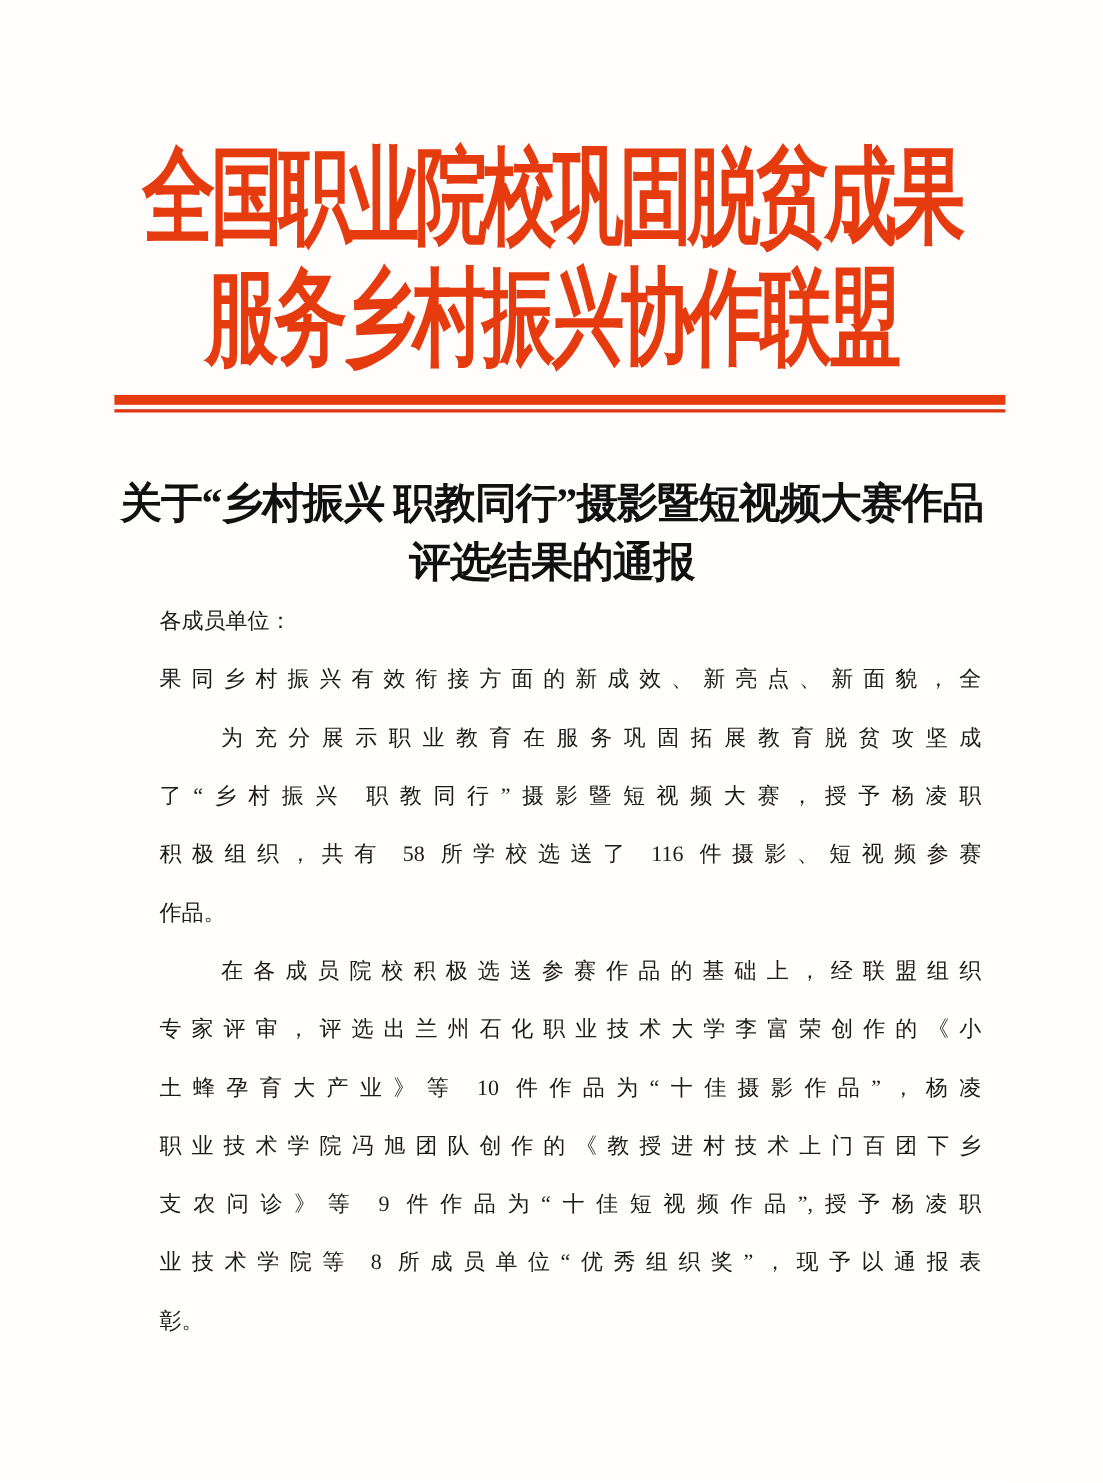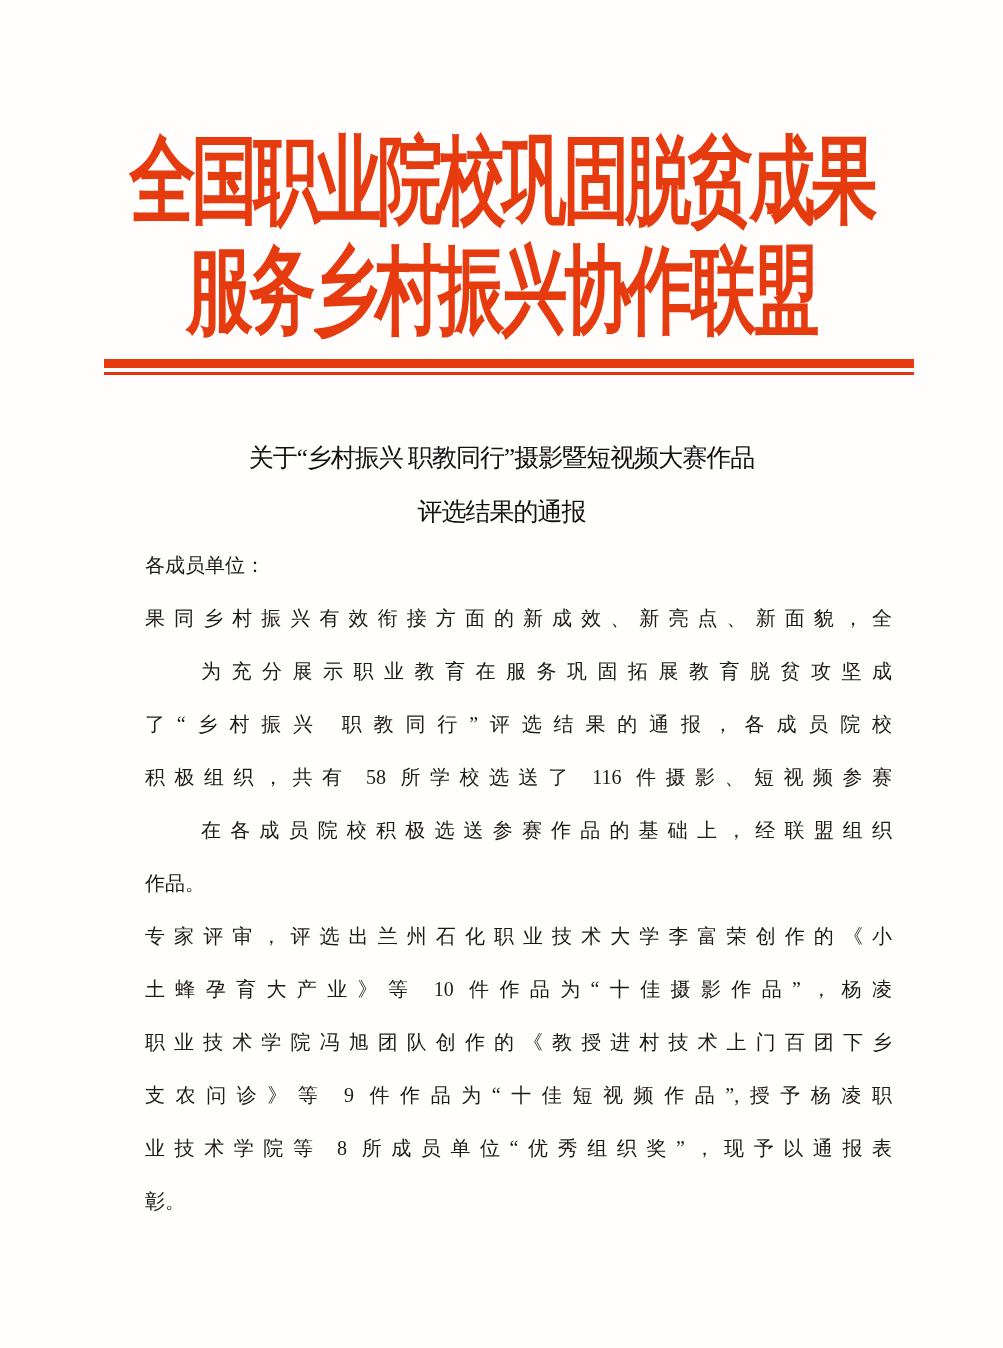--- a/index.html
+++ b/index.html
@@ -48,22 +48,22 @@
     background: #e03413;
   }
 
   
   .title-line {
     position: absolute;
     left: 0;
     right: 0;
     text-align: center;
     color: #111111;
-    font-weight: normal;
-    font-size: 25px;
+    font-weight: bold;
+    font-size: 38px;
     letter-spacing: -1px;
     line-height: 40px;
     white-space: nowrap;
   }
   .t1 { top: 438px; }
   .t2 { top: 492px; text-align: center; }
 
   
   .doc-body {
     position: absolute;
@@ -97,24 +97,24 @@
   <div class="rule-thick"></div>
   <div class="rule-thin"></div>
 
   <div class="title-line t1">关于“乡村振兴 职教同行”摄影暨短视频大赛作品</div>
   <div class="title-line t2">评选结果的通报</div>
 
   <div class="doc-body">
     <div class="line">各成员单位：</div>
     <div class="line just">果同乡村振兴有效衔接方面的新成效、新亮点、新面貌，全</div>
     <div class="line just indent">为充分展示职业教育在服务巩固拓展教育脱贫攻坚成</div>
-    <div class="line just">了“乡村振兴 职教同行”评选结果的通报，各成员院校</div>
+    <div class="line just">了“乡村振兴 职教同行”摄影暨短视频大赛，授予杨凌职</div>
     <div class="line just">积极组织，共有 58 所学校选送了 116 件摄影、短视频参赛</div>
+    <div class="line">作品。</div>
     <div class="line just indent">在各成员院校积极选送参赛作品的基础上，经联盟组织</div>
-    <div class="line">作品。</div>
     <div class="line just">专家评审，评选出兰州石化职业技术大学李富荣创作的《小</div>
     <div class="line just">土蜂孕育大产业》等 10 件作品为“十佳摄影作品”，杨凌</div>
     <div class="line just">职业技术学院冯旭团队创作的《教授进村技术上门百团下乡</div>
     <div class="line just">支农问诊》等 9 件作品为“十佳短视频作品”,授予杨凌职</div>
     <div class="line just">业技术学院等 8 所成员单位“优秀组织奖”，现予以通报表</div>
     <div class="line">彰。</div>
   </div>
 
 </div>
 

